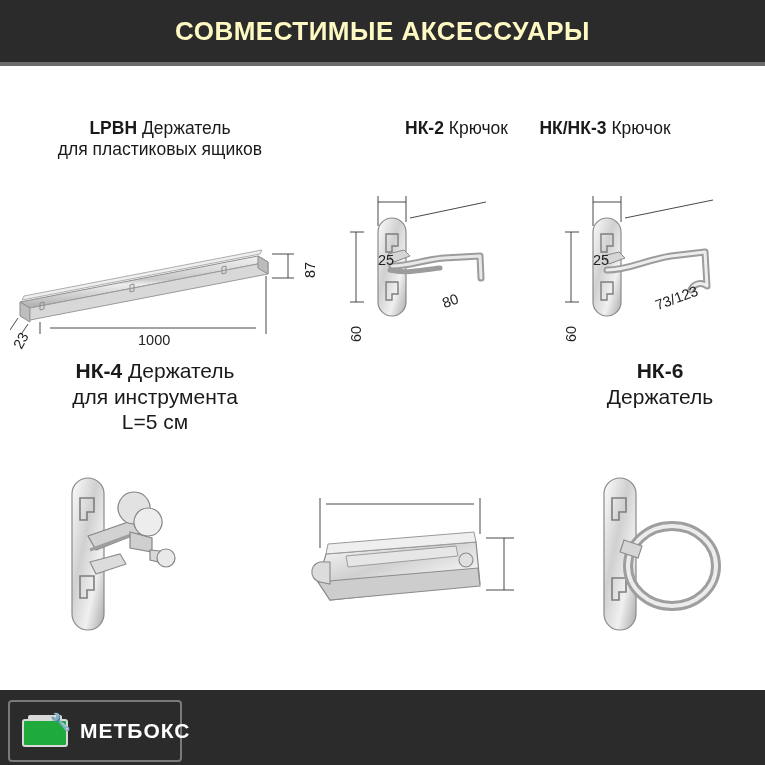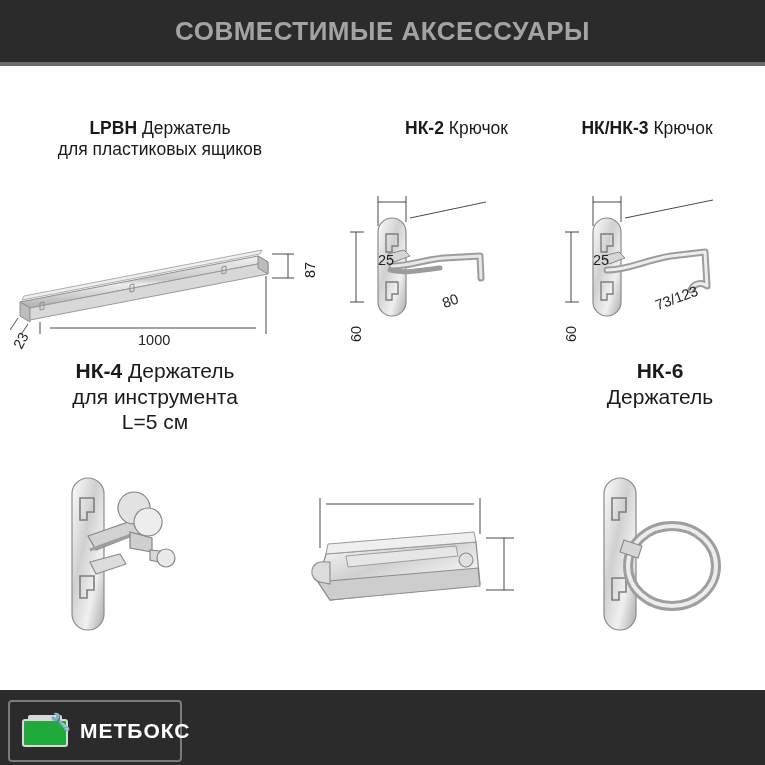--- a/index.html
+++ b/index.html
@@ -11,21 +11,21 @@
     overflow:hidden;
     position:relative;
   }
   
   .header{
     position:absolute;left:0;top:0;width:765px;height:62px;
     background:#2b2b2b;
     display:flex;align-items:center;justify-content:center;
   }
   .header-title{
-    color:#a3a3a3;
+    color:#fef9c3;
     font-size:26px;
     font-weight:bold;
     letter-spacing:0.5px;
     text-transform:uppercase;
   }
   .header-rule{
     position:absolute;left:0;top:62px;width:765px;height:4px;background:#6b6b6b;
   }
   
   .footer{
@@ -56,21 +56,21 @@
   }
   
   .sheet{position:absolute;left:0;top:66px;width:765px;height:624px;}
   .cell{position:absolute;}
   .cap{ text-align:center; line-height:1.22; }
   .cap .l1,.cap .l2,.cap .l3{display:block;font-size:17.5px;}
   .code{font-weight:bold;}
   
   #cap-lpbh{left:10px;top:52px;width:300px;}
   #cap-hk2{left:318px;top:52px;width:190px;text-align:right;}
-  #cap-hk3{left:532px;top:52px;width:230px;}
+  #cap-hk3{left:490px;top:52px;width:230px;}
   
   #cap-hk4{left:10px;top:292px;width:290px;}
   #cap-hk5{left:290px;top:292px;width:260px;}
   #cap-hk6{left:560px;top:292px;width:200px;}
   #cap-hk4 .l1,#cap-hk4 .l2,#cap-hk4 .l3,
   #cap-hk5 .l1,#cap-hk5 .l2,
   #cap-hk6 .l1{font-size:21px;}
   
   .dim{position:absolute;font-size:14.5px;color:#222;white-space:nowrap;}
   .dim.vert{transform:rotate(-90deg);transform-origin:left top;}

